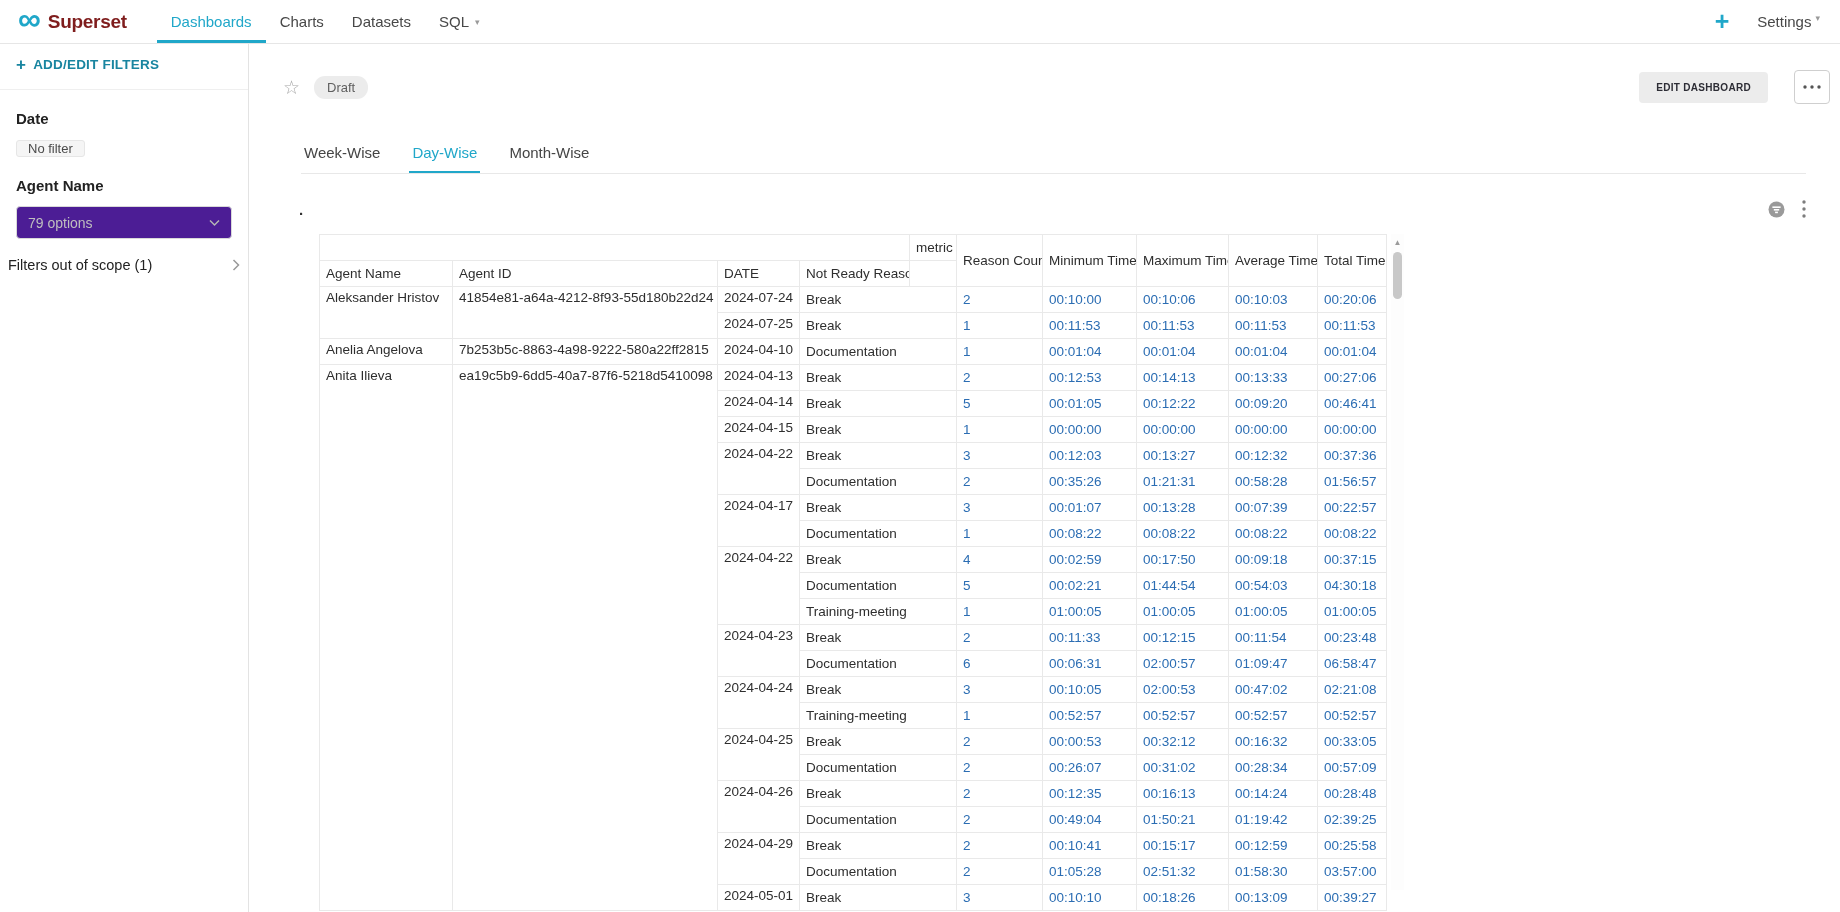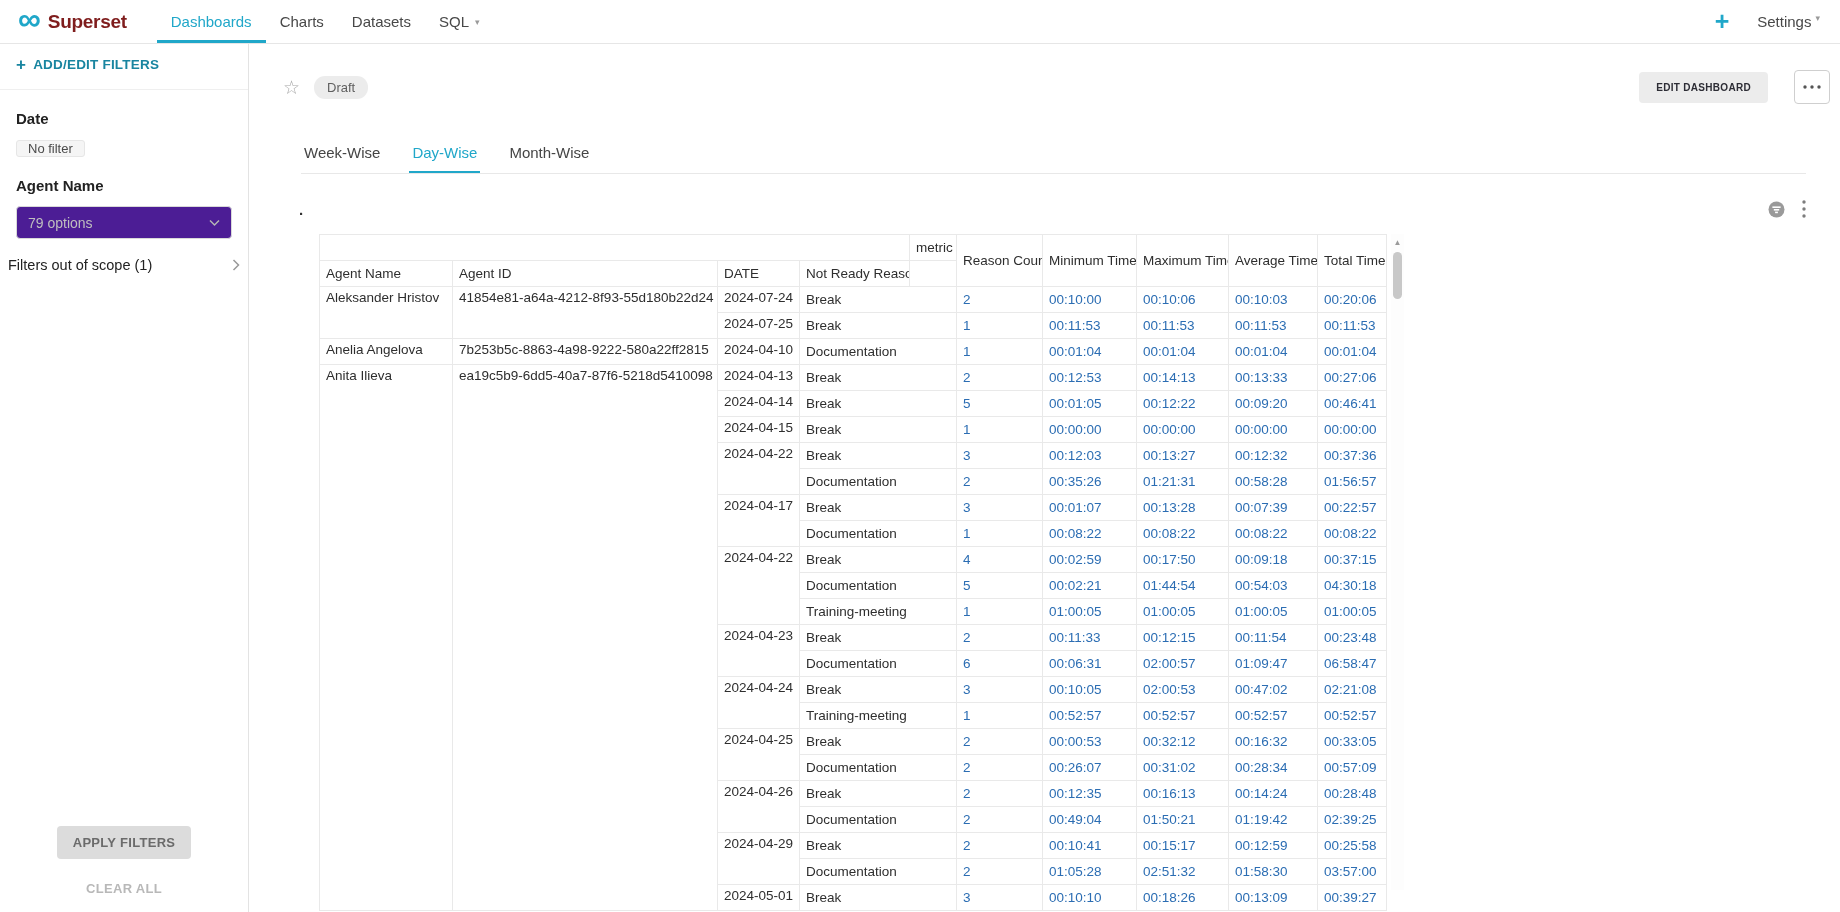--- a/index.html
+++ b/index.html
@@ -147,24 +147,20 @@
       </div>
     </div>
 
     <div class="scope-row">
       <span>Filters out of scope (1)</span>
       <svg width="8" height="12" viewBox="0 0 8 12" fill="none">
         <path d="M1.5 1l5 5-5 5" stroke="#999" stroke-width="1.5"></path>
       </svg>
     </div>
 
-    <div class="sidebar-bottom">
-      <button class="apply-btn">APPLY FILTERS</button>
-      <button class="clear-btn">CLEAR ALL</button>
-    </div>
   </aside>
 
   <main class="main">
     <div class="dash-header">
       <span class="star">☆</span>
       <span class="badge">Draft</span>
       <div class="header-actions">
         <button class="edit-btn">EDIT DASHBOARD</button>
         <span class="more-btn">
           <svg width="18" height="4" viewBox="0 0 18 4">

